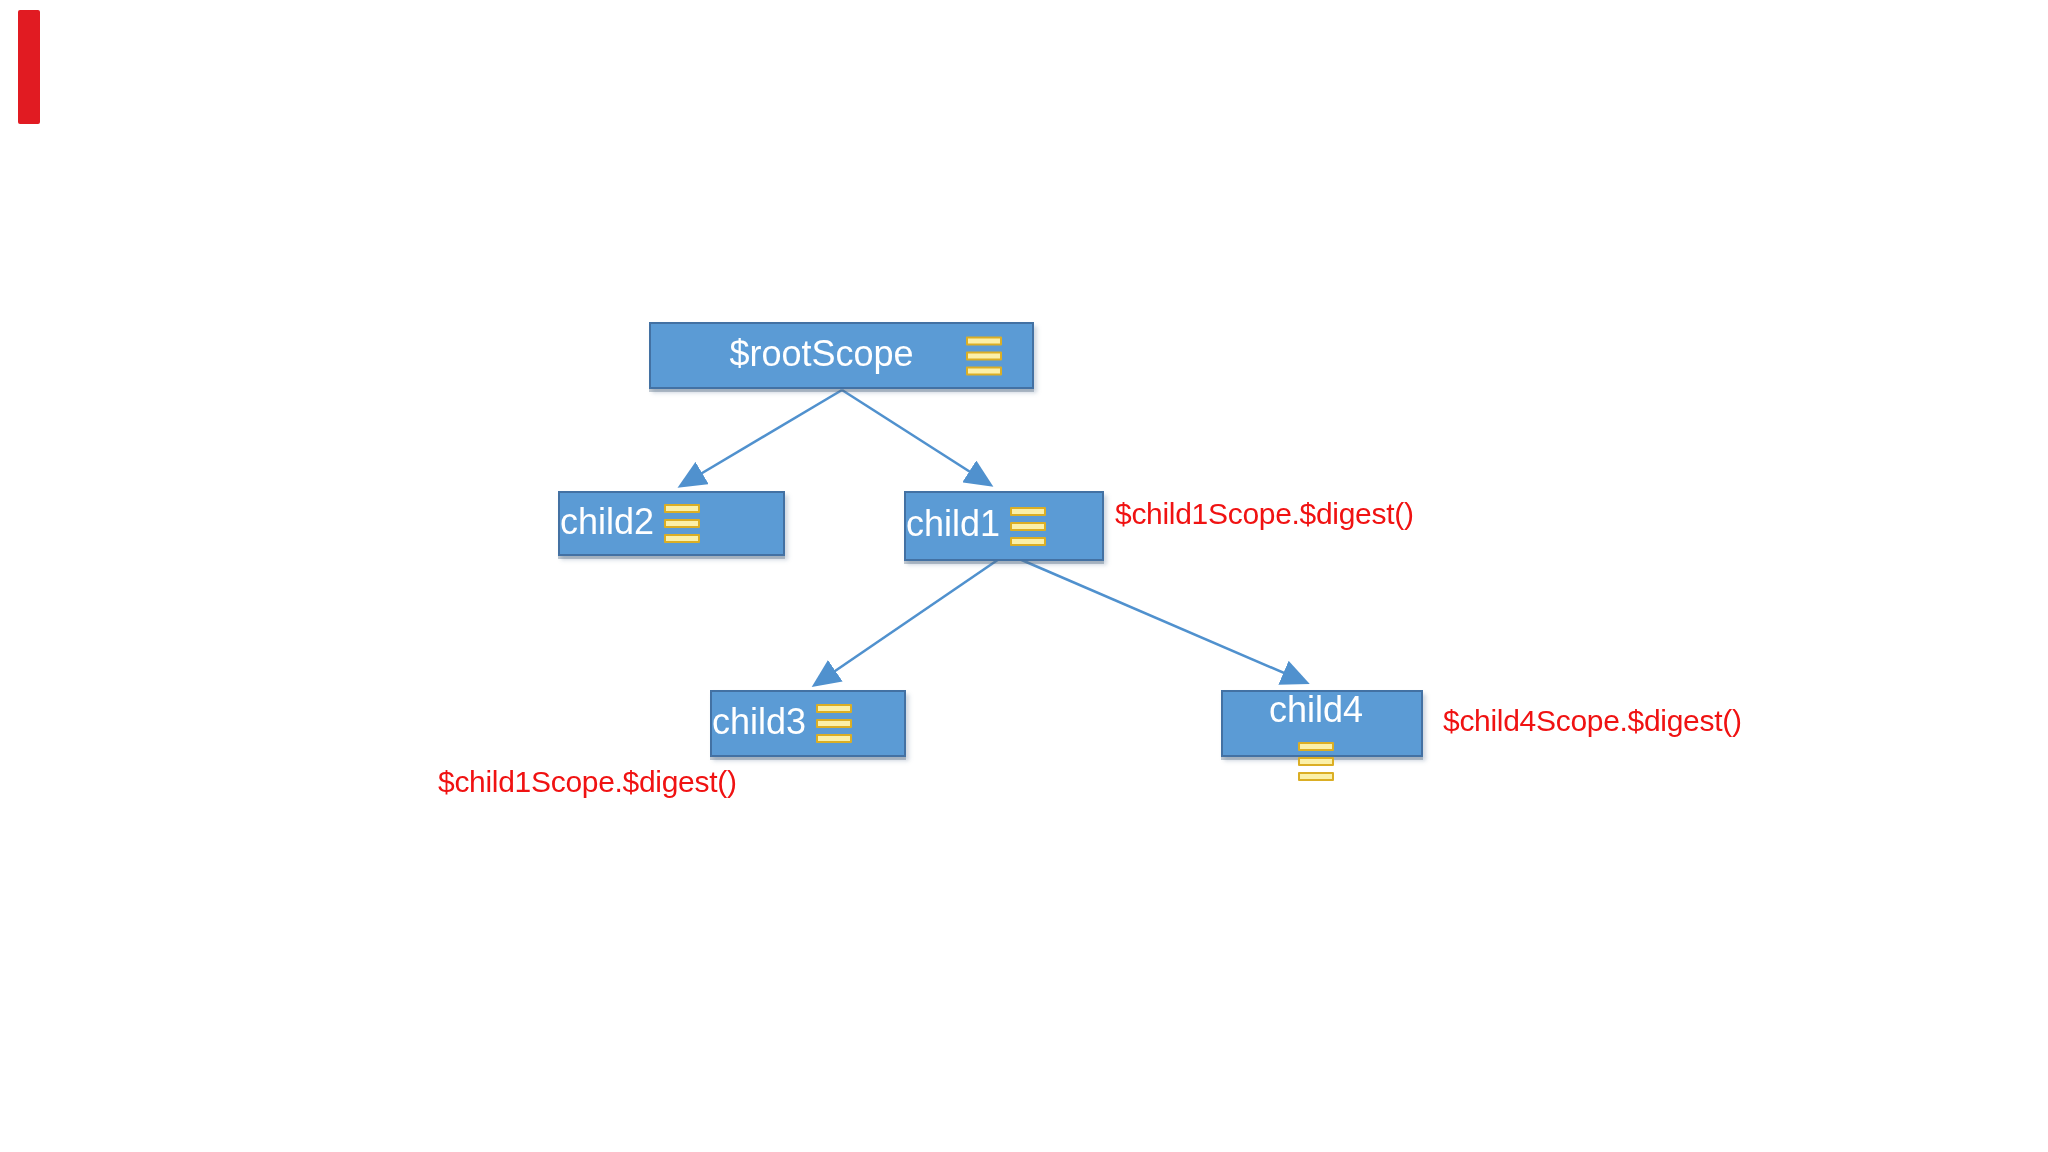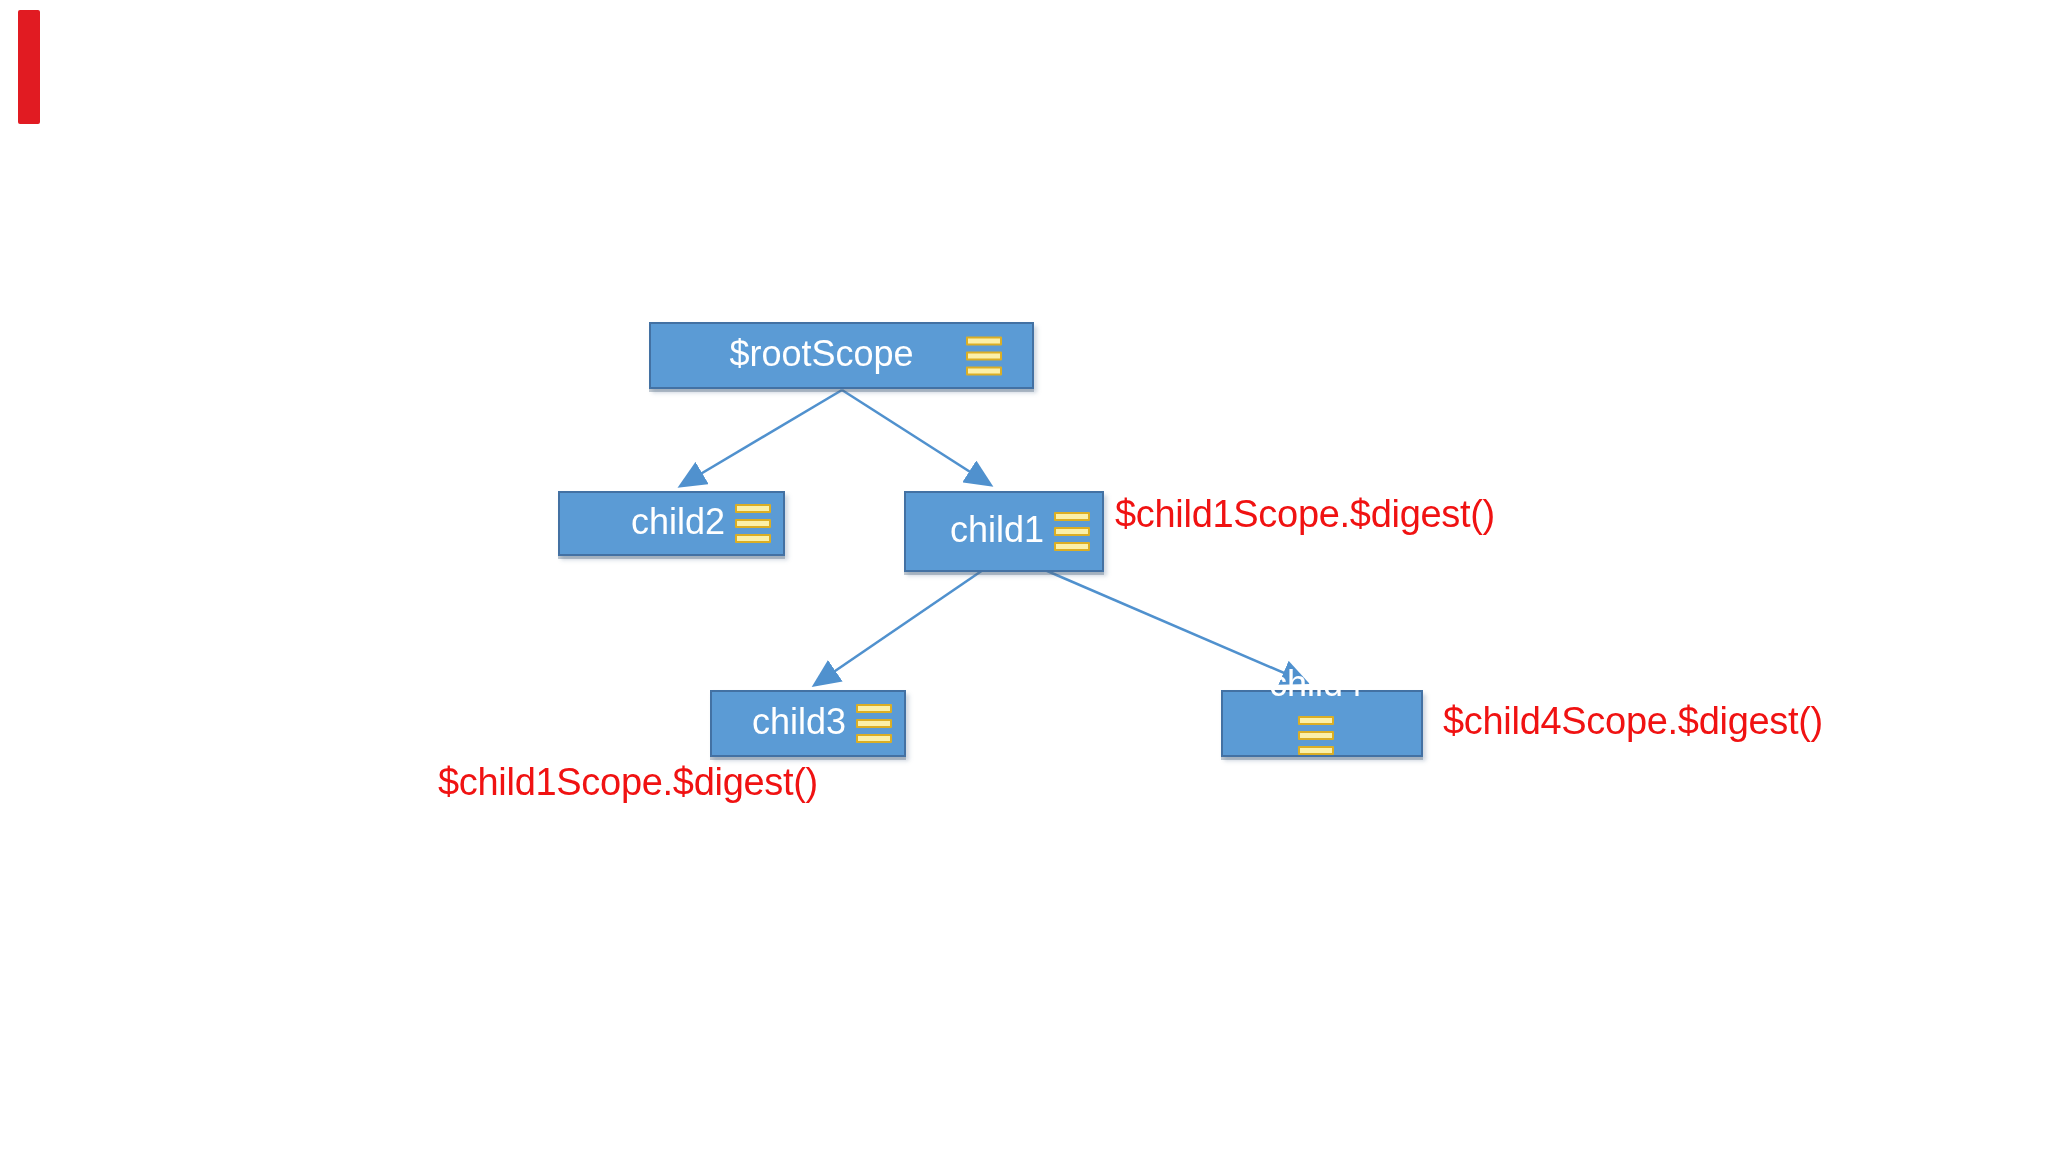--- a/index.html
+++ b/index.html
@@ -40,36 +40,36 @@
 
   
   .node {
     position: absolute;
     box-sizing: border-box;
     background: var(--node_fill, #5B9BD5);
     border: 2px solid var(--node_border, #4371A3);
     box-shadow: 0 3px 0 rgba(52, 78, 106, 0.30), 3px 4px 4px rgba(120, 144, 168, 0.35);
     display: flex;
     align-items: center;
-    justify-content: flex-end;
+    justify-content: flex-start;
     padding-right: 12px;
     gap: 10px;
   }
   .node-label {
     color: var(--node_label, #ffffff);
     font-size: 36px;
     line-height: 1;
     white-space: nowrap;
     padding-bottom: 4px;
   }
   .node-root { left: 649px; top: 322px; width: 385px; height: 67px; justify-content: center; padding-right: 0; }
   .node-root .node-label { padding-right: 40px; }
   .node-root .hamburger { position: absolute; right: 30px; top: 50%; transform: translateY(-50%); }
   .node-child2 { left: 558px;  top: 491px; width: 227px; height: 65px; }
-  .node-child1 { left: 904px;  top: 491px; width: 200px; height: 81px; }
+  .node-child1 { left: 904px;  top: 491px; width: 200px; height: 70px; }
   .node-child3 { left: 710px;  top: 690px; width: 196px; height: 67px; }
   .node-child4 { left: 1221px; top: 690px; width: 202px; height: 67px; flex-direction: column; }
 
   
   .hamburger {
     display: inline-flex;
     flex-direction: column;
     justify-content: space-between;
     width: 36px;
     height: 39px;
@@ -82,21 +82,21 @@
     width: 100%;
     background: var(--icon_bar_fill, #FBF0A8);
     border: 2px solid var(--icon_bar_border, #DBAE24);
     border-radius: 1px;
   }
 
   
   .annotation {
     position: absolute;
     color: var(--annotation, #F01212);
-    font-size: 38px;
+    font-size: 30px;
     line-height: 42px;
     letter-spacing: -0.3px;
     white-space: nowrap;
   }
   .annotation-child1 { left: 1115px; top: 493px; }
   .annotation-child4 { left: 1443px; top: 700px; }
   .annotation-child3 { left: 438px;  top: 761px; }
 </style>
 </head>
 <body>

